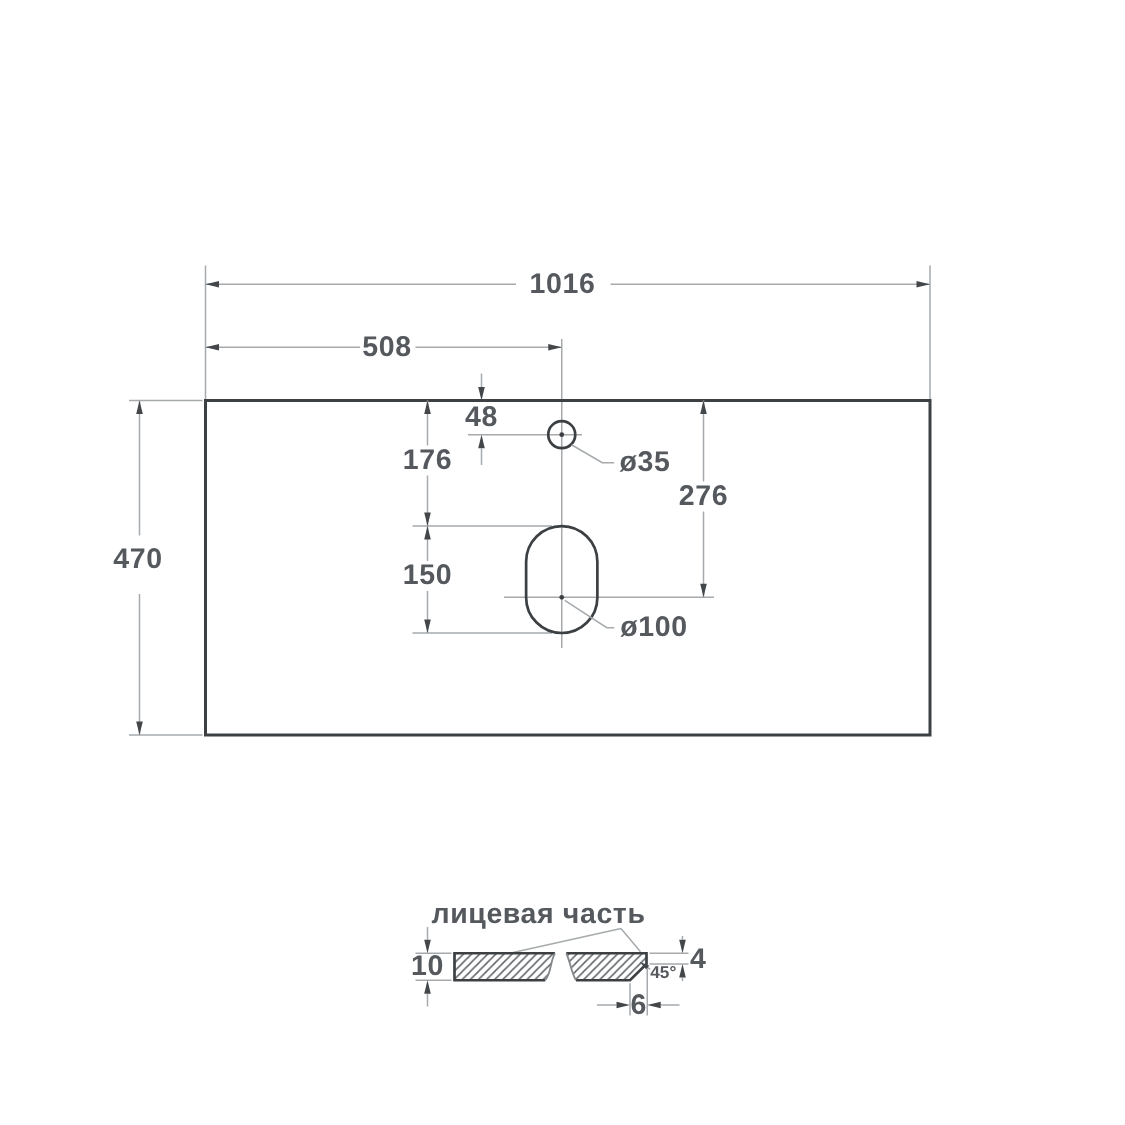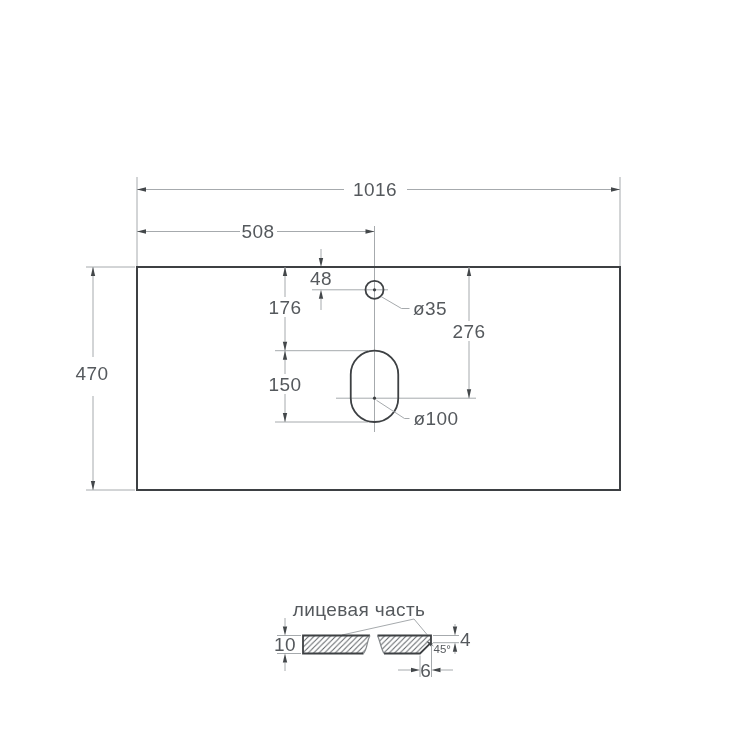--- a/index.html
+++ b/index.html
@@ -1,16 +1,16 @@
 <!DOCTYPE html>
 <html style="--background: #ffffff; --outline: #3d4043; --dim_line: #a6aaad; --arrow: #43474a; --text: #55595d; --hatch: #5e6266; --break_line: #85898c;"><head>
 <meta charset="utf-8">
 <style>
   html,body{margin:0;padding:0;background:#fff;}
-  .stage{position:relative;width:750px;height:750px;background:var(--background,#fff);overflow:hidden;}
+  .stage{position:relative;width:750px;height:750px;background:var(--background,#fff);overflow:hidden;font-weight:bold;}
   svg{display:block;}
   .dl{stroke:var(--dim_line);stroke-width:1;fill:none;}
   .ol{stroke:var(--outline);fill:none;}
   .br{stroke:var(--break_line);stroke-width:1.2;fill:none;}
   .ar{fill:var(--arrow);stroke:none;}
   .tx{font-family:"Liberation Sans",sans-serif;font-size:19px;fill:var(--text);letter-spacing:.4px;}
   .txs{font-family:"Liberation Sans",sans-serif;font-size:11.5px;fill:var(--text);letter-spacing:0;}
   .dot{fill:var(--outline);stroke:none;}
 </style>
 </head>

